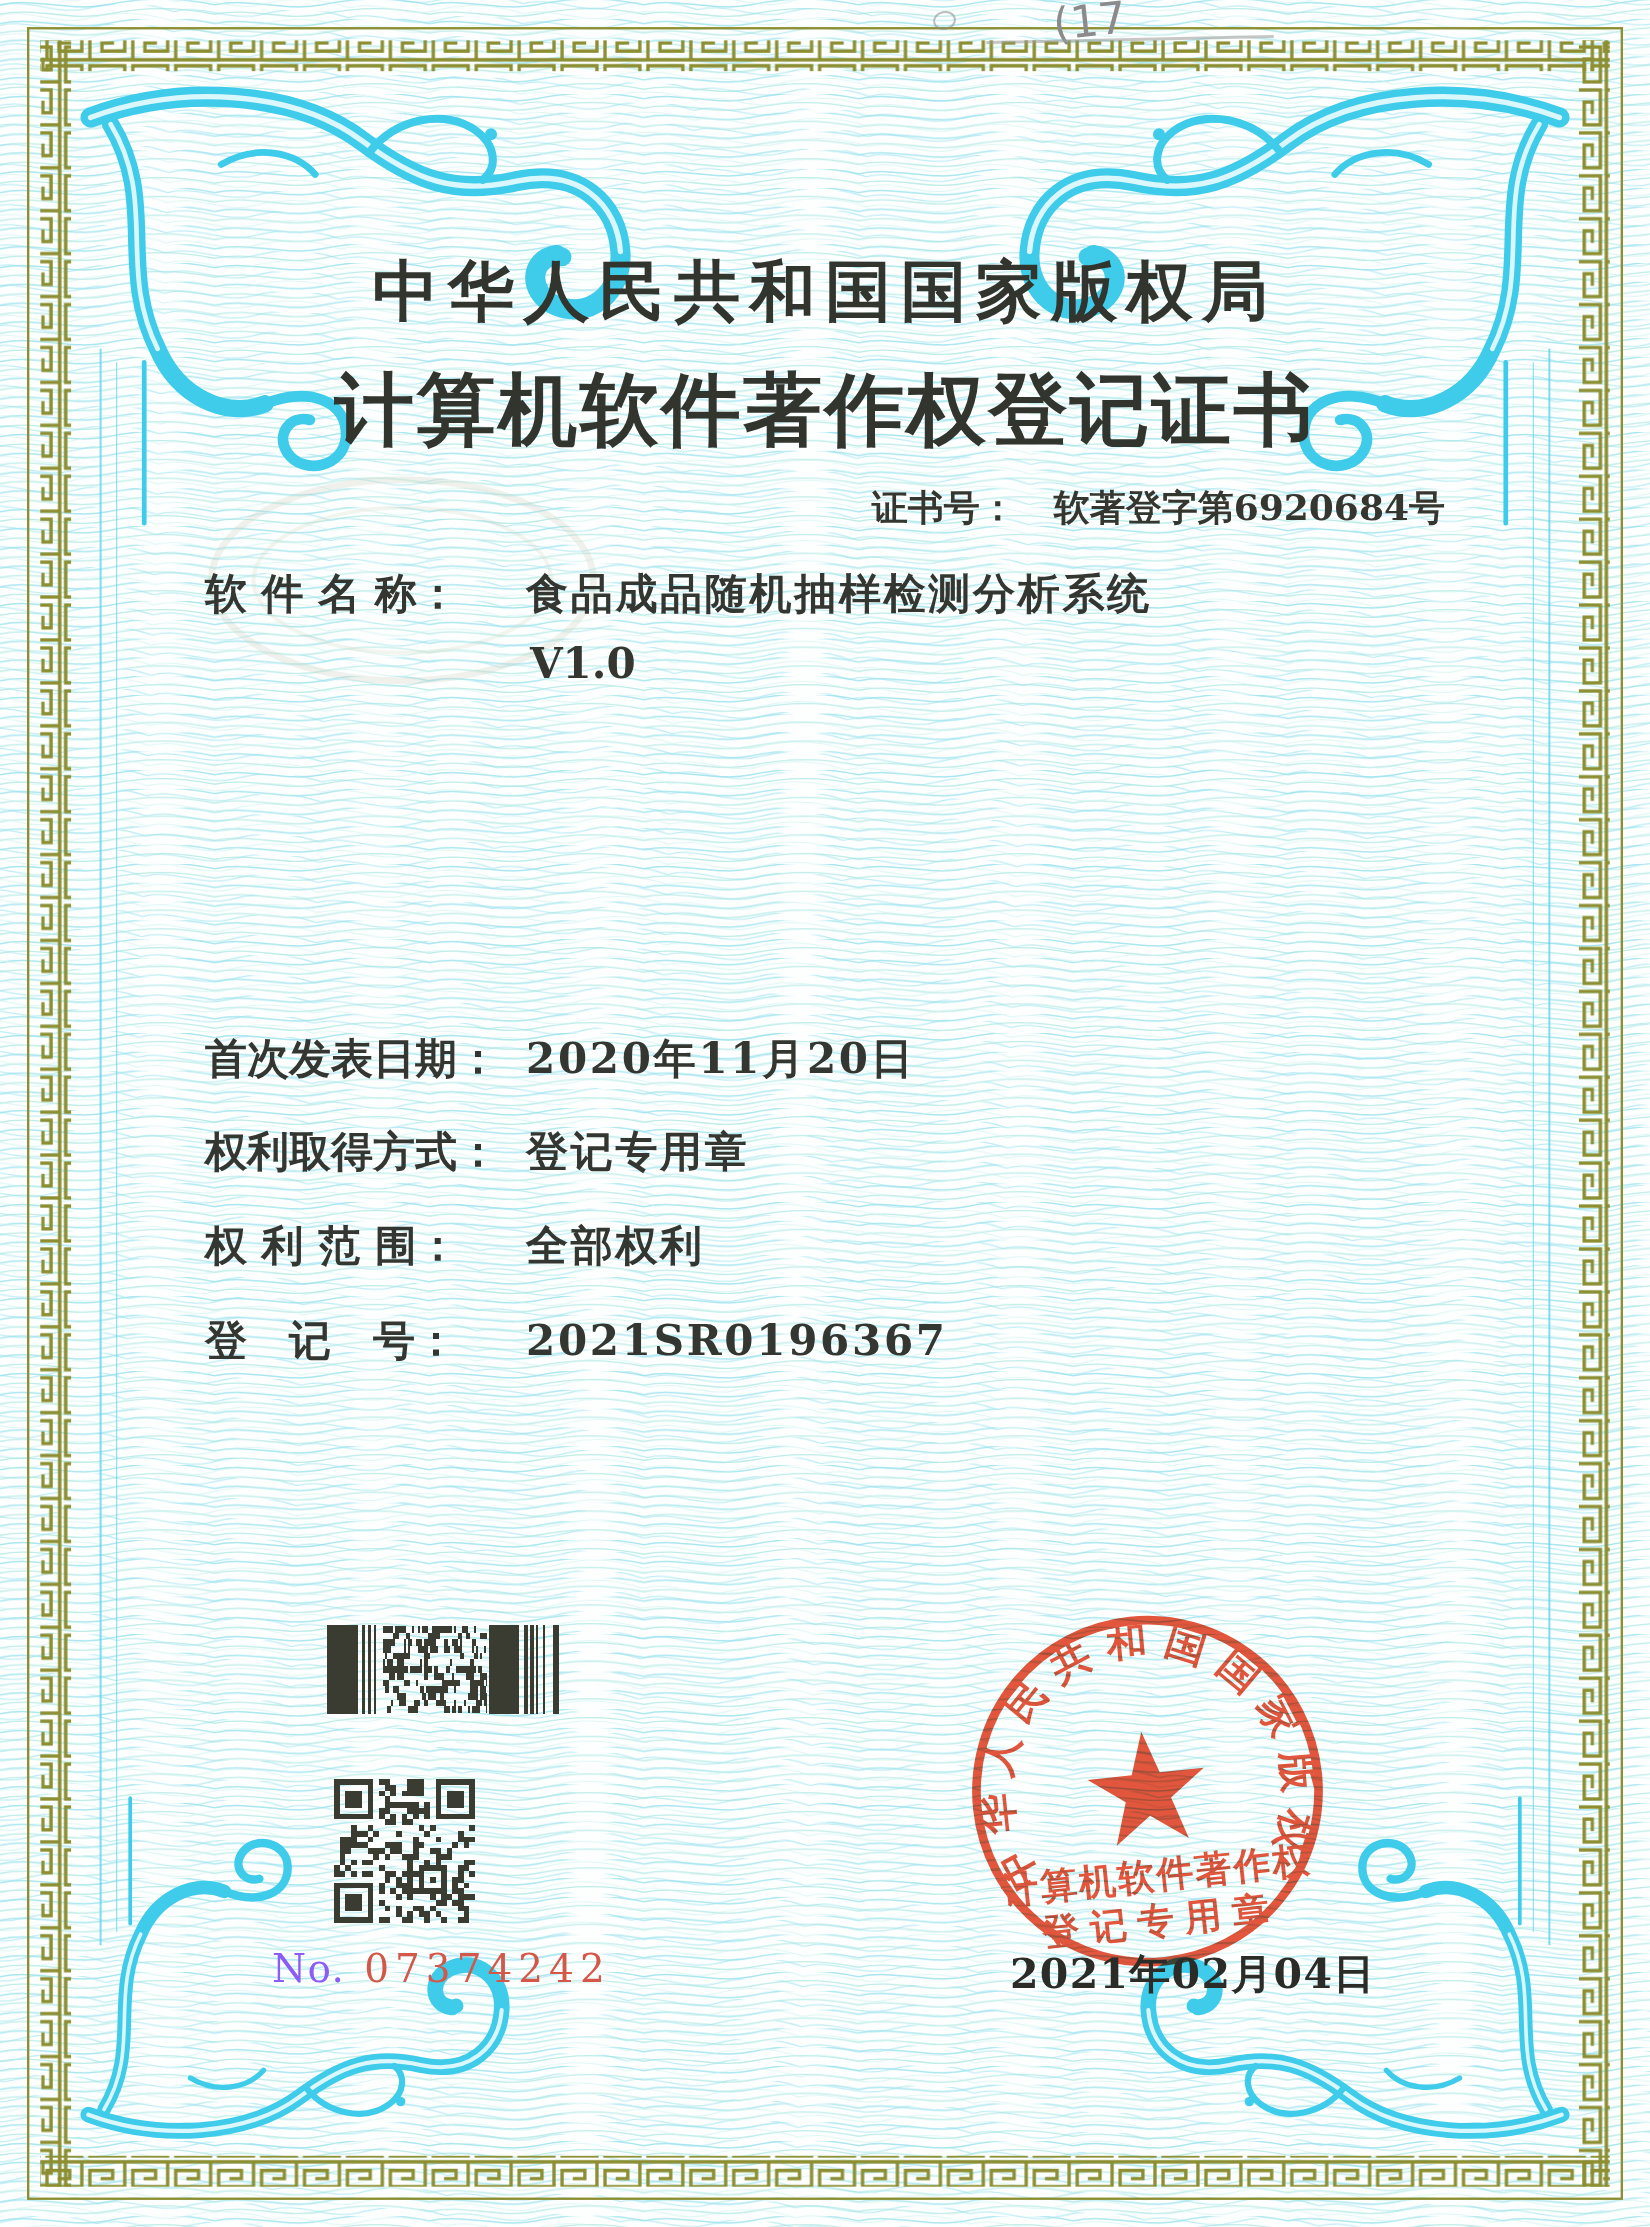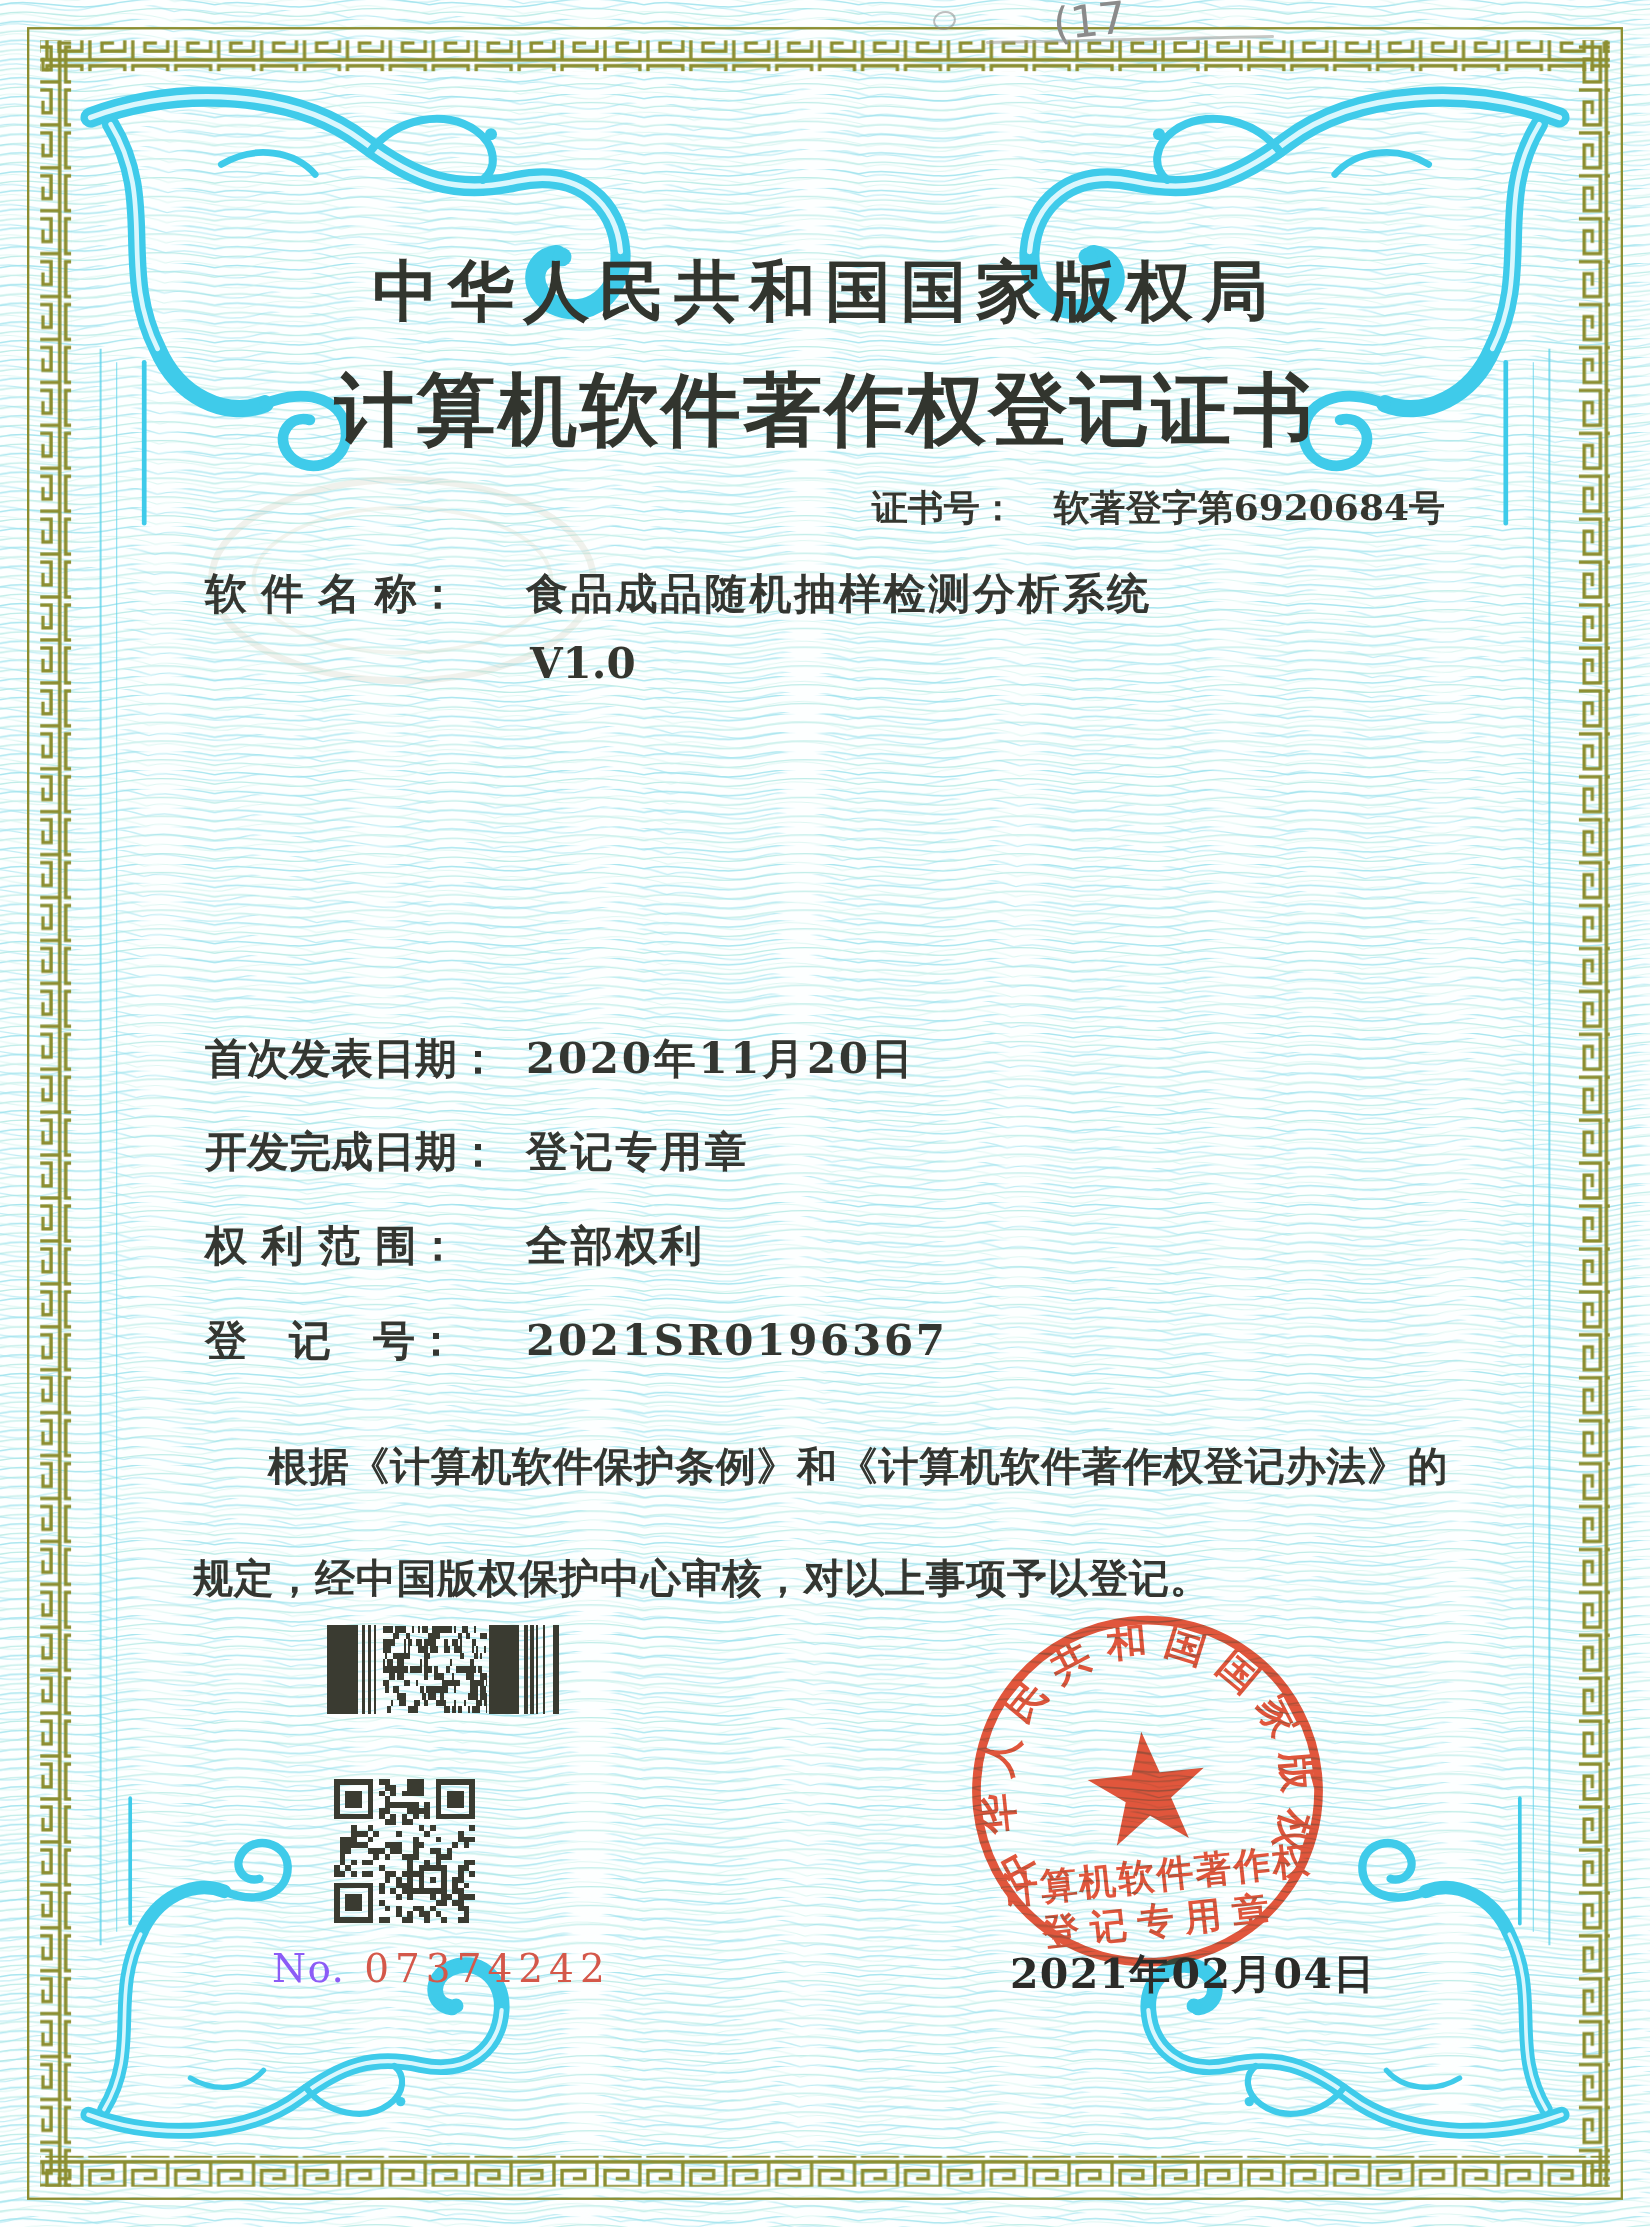--- a/index.html
+++ b/index.html
@@ -118,33 +118,29 @@
 
   <div class="abs row r0">
     <span class="lab">软 件 名 称：</span><span class="val">食品成品随机抽样检测分析系统</span>
   </div>
   <div class="abs rv">V1.0</div>
 
   <div class="abs row r3">
     <span class="lab">首次发表日期：</span><span class="val">2020年11月20日</span>
   </div>
   <div class="abs row r4">
-    <span class="lab">开发完成日期：</span><span class="val">登记专用章</span>
+    <span class="lab">权利取得方式：</span><span class="val">登记专用章</span>
   </div>
   <div class="abs row r5">
     <span class="lab">权 利 范 围：</span><span class="val">全部权利</span>
   </div>
   <div class="abs row r6">
     <span class="lab">登　记　号：</span><span class="val">2021SR0196367</span>
   </div>
 
-  <div class="abs para">
-    <div class="ind">根据《计算机软件保护条例》和《计算机软件著作权登记办法》的</div>
-    <div class="l2">规定，经中国版权保护中心审核，对以上事项予以登记。</div>
-  </div>
 
   <svg class="code" id="barcode" style="left:327px;top:1625px;" width="247" height="89" viewBox="0 0 368 132" shape-rendering="crispEdges">
       <rect x="0" y="0" width="46" height="132" fill="#3a3b31"></rect>
       <rect x="52" y="0" width="5" height="132" fill="#3a3b31"></rect>
       <rect x="61" y="0" width="5" height="132" fill="#3a3b31"></rect>
       <rect x="70" y="0" width="3" height="132" fill="#3a3b31"></rect>
       <rect x="84" y="1" width="6" height="10" fill="#3a3b31"></rect>
       <rect x="90" y="1" width="9" height="10" fill="#3a3b31"></rect>
       <rect x="102" y="1" width="6" height="10" fill="#3a3b31"></rect>
       <rect x="108" y="1" width="9" height="10" fill="#3a3b31"></rect>

